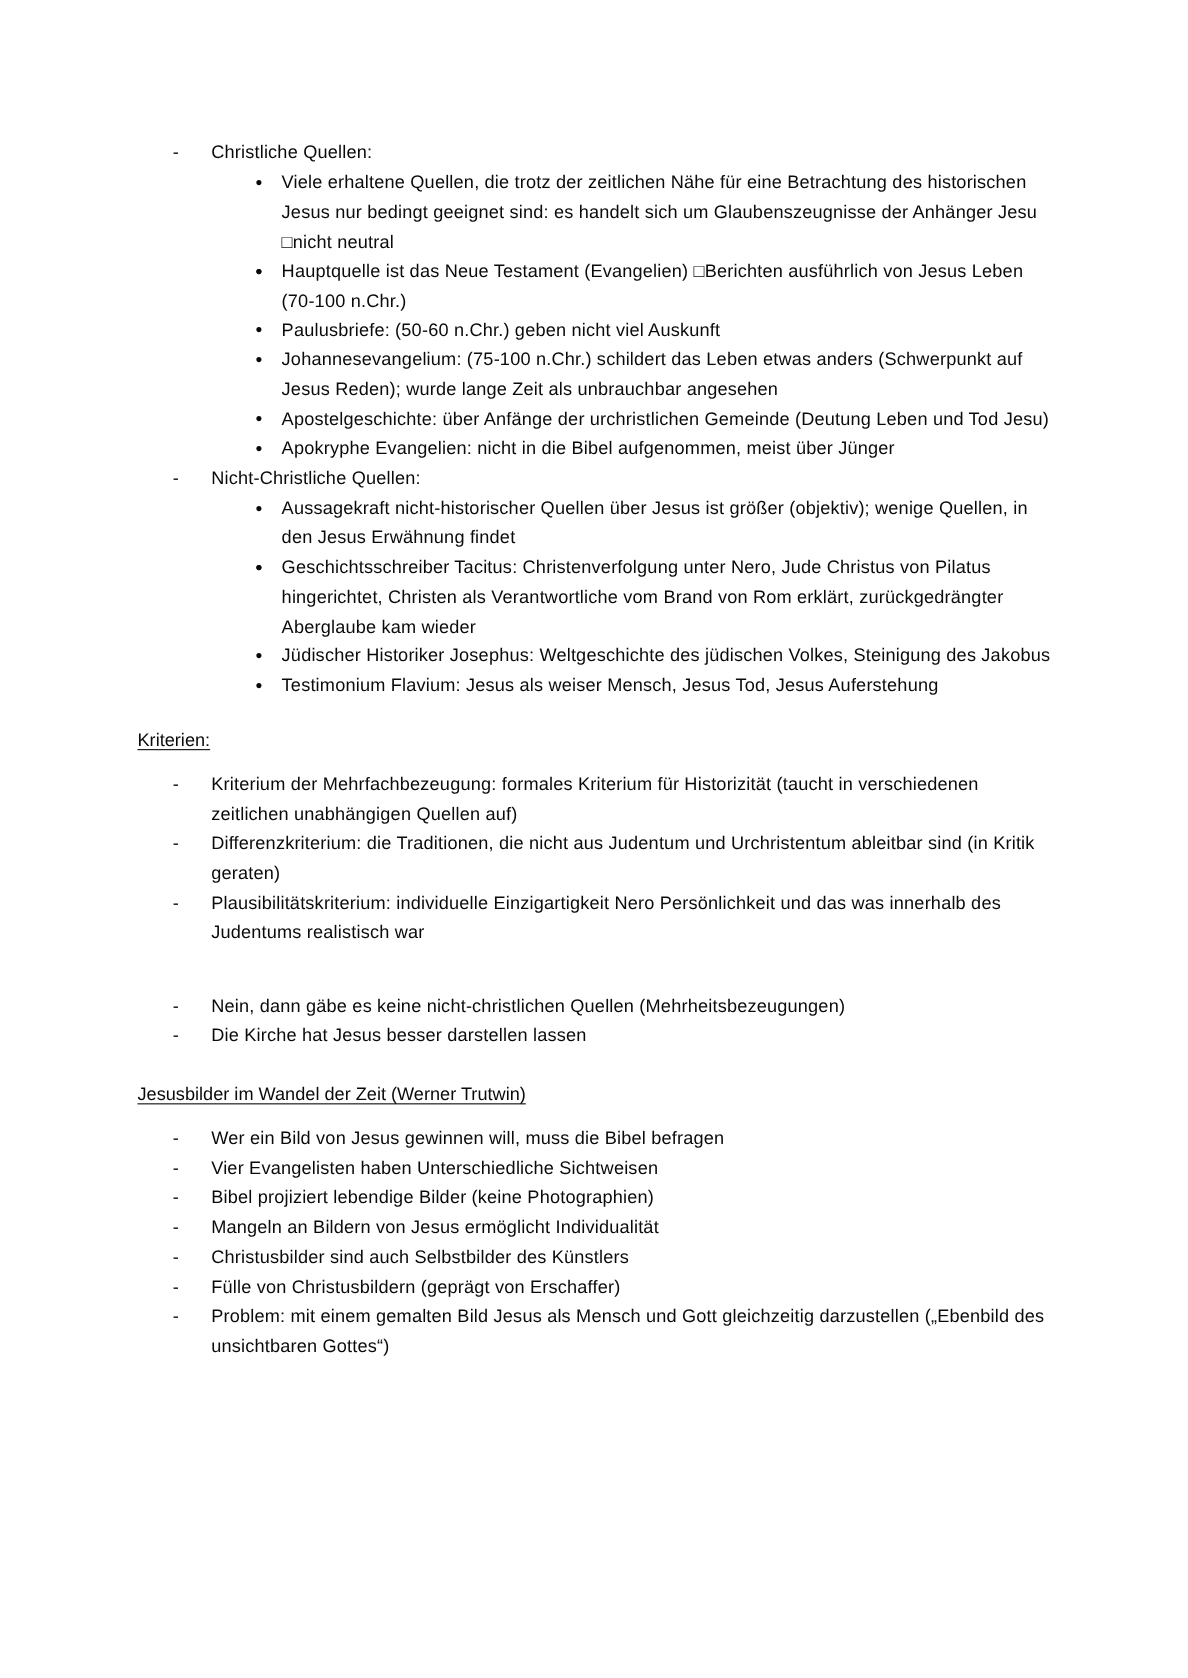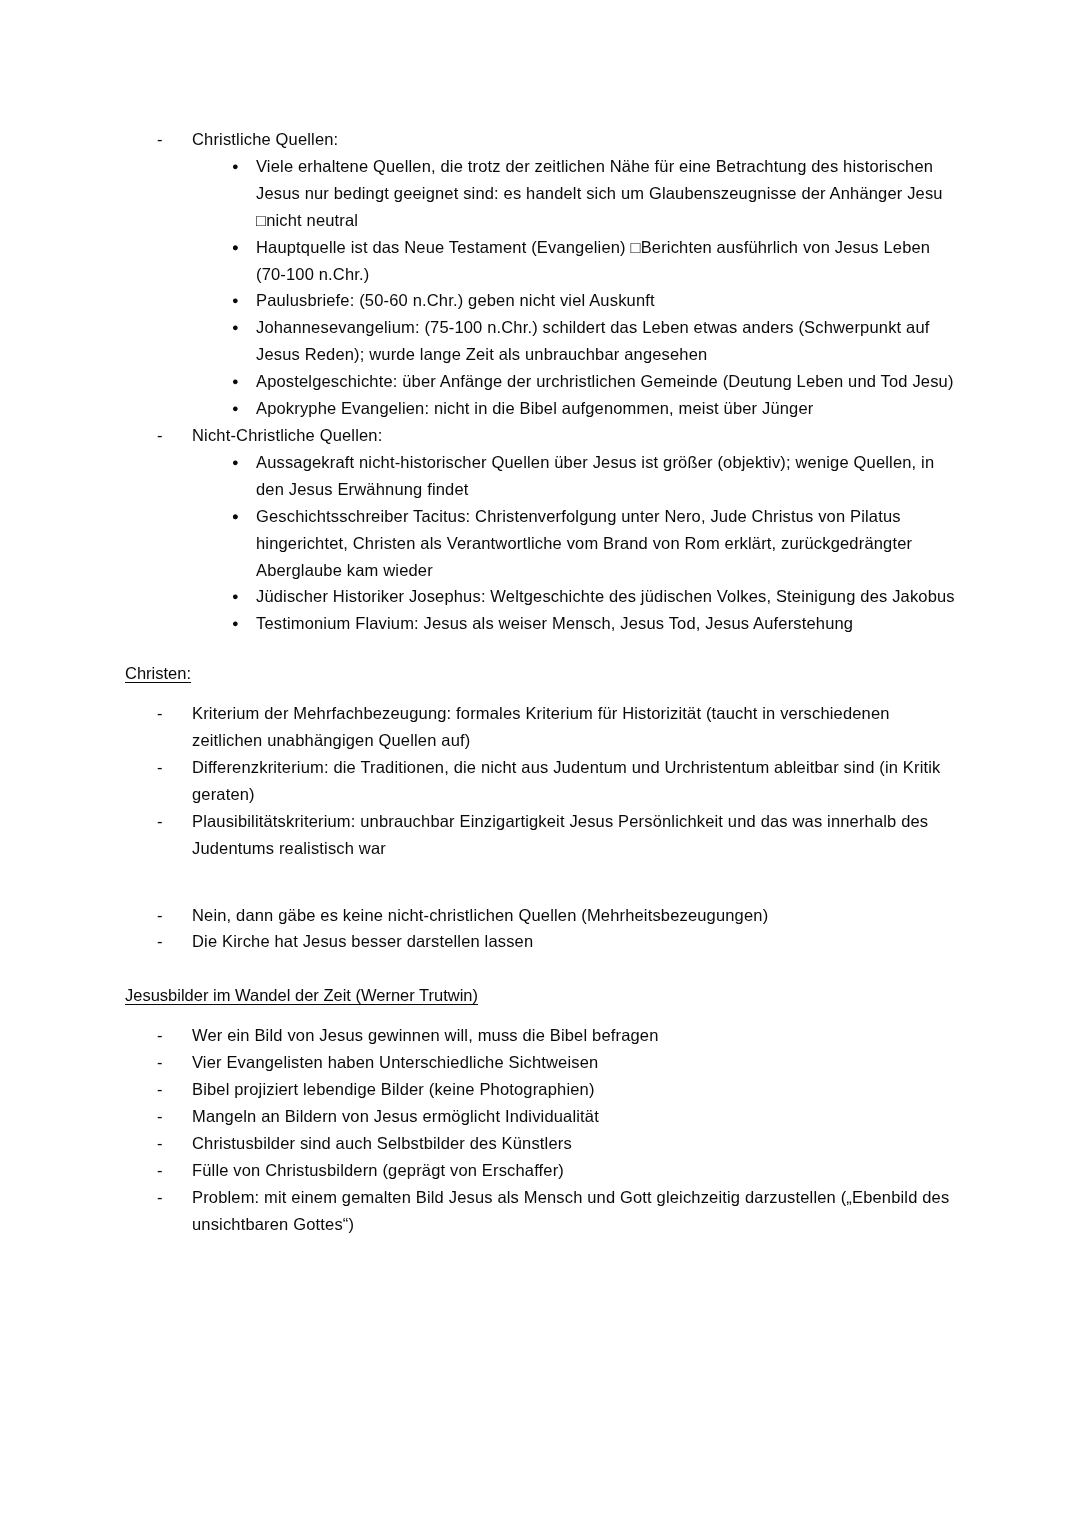--- a/index.html
+++ b/index.html
@@ -174,37 +174,37 @@
         <li class="row">
           <span class="marker">●</span>
           <span>Testimonium Flavium: Jesus als weiser Mensch, Jesus Tod, Jesus Auferstehung</span>
         </li>
       </ul>
     </ul>
 
     <div class="gap-md"></div>
 
     <div class="heading-block">
-      <span class="heading">Christen:</span>
+      <span class="heading">Kriterien:</span>
     </div>
 
     <div class="gap-sm"></div>
 
     <ul class="lvl lvlA">
       <li class="row">
         <span class="marker">-</span>
         <span>Kriterium der Mehrfachbezeugung: formales Kriterium für Historizität (taucht in verschiedenen zeitlichen unabhängigen Quellen auf)</span>
       </li>
       <li class="row">
         <span class="marker">-</span>
         <span>Differenzkriterium: die Traditionen, die nicht aus Judentum und Urchristentum ableitbar sind (in Kritik geraten)</span>
       </li>
       <li class="row">
         <span class="marker">-</span>
-        <span>Plausibilitätskriterium: unbrauchbar Einzigartigkeit Jesus Persönlichkeit und das was innerhalb des Judentums realistisch war</span>
+        <span>Plausibilitätskriterium: individuelle Einzigartigkeit Nero Persönlichkeit und das was innerhalb des Judentums realistisch war</span>
       </li>
     </ul>
 
     <div class="gap-lg"></div>
 
 
     <div class="gap-sm"></div>
 
     <ul class="lvl lvlA">
       <li class="row">

